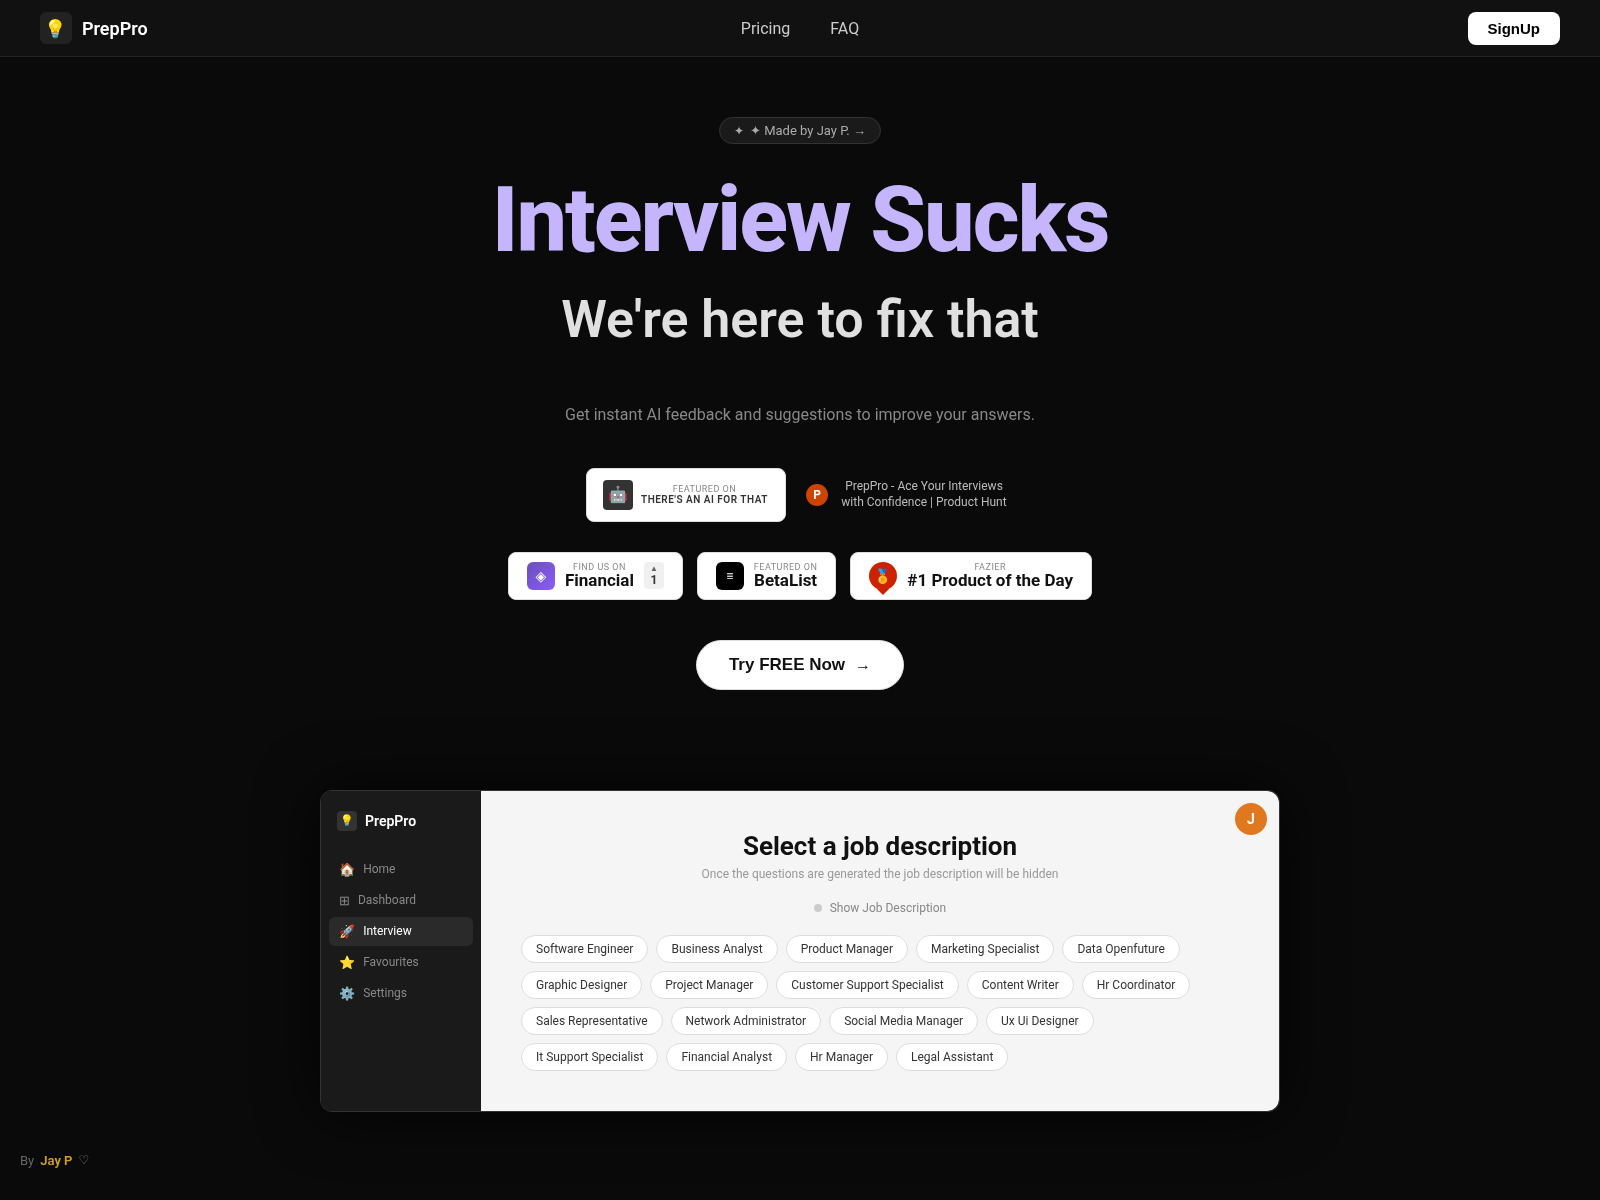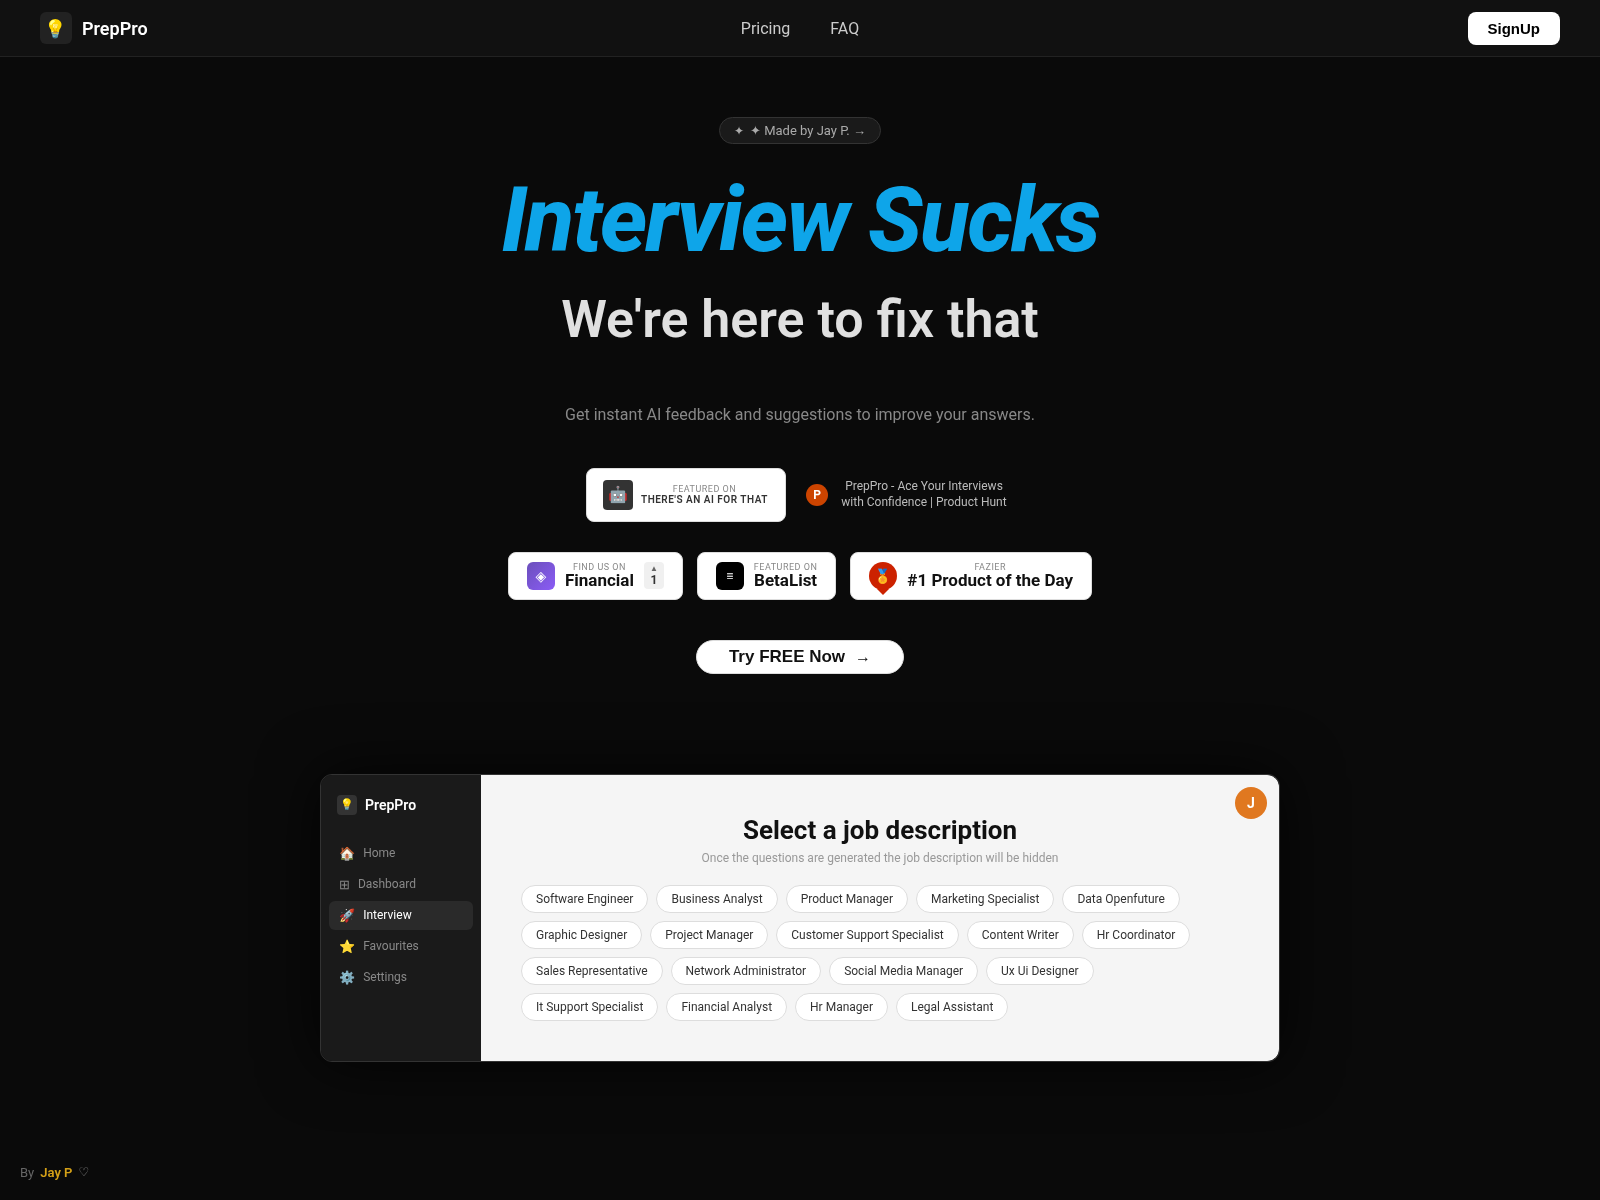--- a/index.html
+++ b/index.html
@@ -102,21 +102,21 @@
 
     h1.main-title {
       font-size: 90px;
       font-weight: 800;
       line-height: 1.05;
       letter-spacing: -2px;
       margin-bottom: 20px;
     }
 
     h1.main-title .line1 { color: #fff; display: block; }
-    h1.main-title .line2 { color: #0ea5e9; display: block; font-style: italic; }
+    h1.main-title .line2 { color: #c4b5fd; display: block; }
 
     h2.subtitle {
       font-size: 52px;
       font-weight: 600;
       color: #e0e0e0;
       margin-bottom: 24px;
     }
 
     .description {
       font-size: 16px;
@@ -288,21 +288,21 @@
       display: flex;
       justify-content: center;
       margin-bottom: 60px;
     }
 
     .try-free-btn {
       background: #fff;
       color: #111;
       border: 1px solid #ddd;
       border-radius: 30px;
-      padding: 6px 32px;
+      padding: 14px 32px;
       font-size: 17px;
       font-weight: 600;
       cursor: pointer;
       display: flex;
       align-items: center;
       gap: 10px;
     }
 
     .try-free-btn .arrow-icon {
       font-size: 16px;
@@ -453,21 +453,21 @@
       align-items: center;
       justify-content: center;
       font-size: 14px;
       font-weight: 700;
       color: #fff;
     }
 
     
     .footer-attribution {
       position: fixed;
-      bottom: 20px;
+      bottom: 32px;
       left: 20px;
       display: flex;
       gap: 6px;
       font-size: 13px;
       color: #666;
     }
 
     .footer-attribution .by-label { color: #666; }
     .footer-attribution .author-link {
       color: #d4a017;
@@ -606,20 +606,24 @@
         </div>
       </div>
     </div>
 
     <div class="dash-main" style="position:relative;">
       <div class="dash-avatar">J</div>
 
       <h2 class="dash-title">Select a job description</h2>
       <p class="dash-subtitle">Once the questions are generated the job description will be hidden</p>
 
+      <div class="show-description-row">
+        <div class="show-desc-dot"></div>
+        <span class="show-desc-label">Show Job Description</span>
+      </div>
 
       <div class="job-tags" id="job-tags-container">
 
       <span class="job-tag">Software Engineer</span>
           <span class="job-tag">Business Analyst</span>
           <span class="job-tag">Product Manager</span>
           <span class="job-tag">Marketing Specialist</span>
           <span class="job-tag">Data Openfuture</span>
           <span class="job-tag">Graphic Designer</span>
           <span class="job-tag">Project Manager</span>

